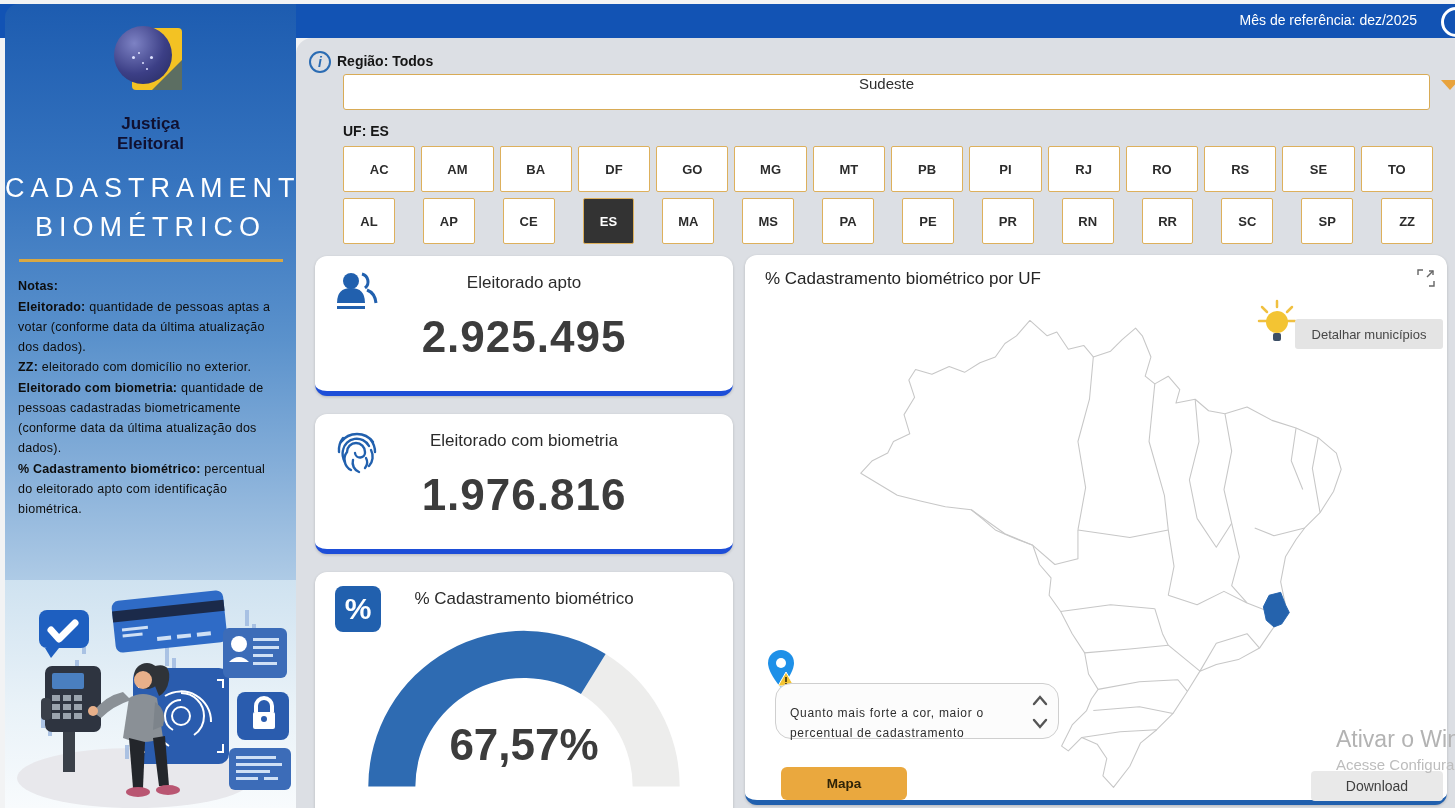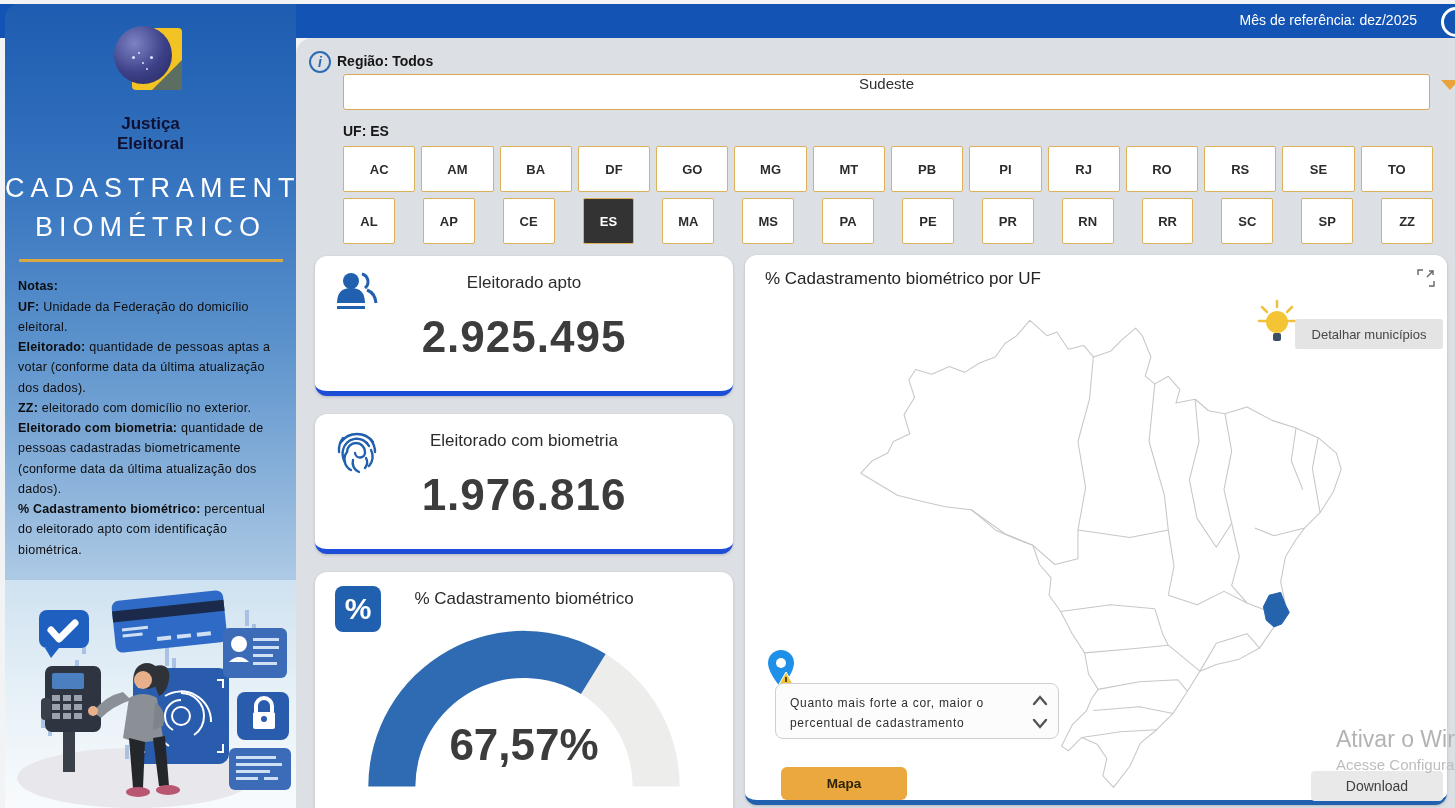--- a/index.html
+++ b/index.html
@@ -58,22 +58,22 @@
 
   
   #map-card { position:absolute; left:449px; top:217px; width:702px; height:550px; background:#fff;
               border-radius:12px; border-bottom:5px solid #2160ae; box-shadow:0 1px 3px rgba(0,0,0,0.18); }
   #map-title { position:absolute; left:20px; top:14px; font-size:17px; color:#252525; }
   #expand-btn { position:absolute; right:12px; top:14px; width:18px; height:18px; cursor:pointer; }
   #detail-btn { position:absolute; left:550px; top:64px; width:148px; height:30px; background:#e4e4e4;
                 border-radius:3px; font-size:13px; color:#474747; display:flex; align-items:center; justify-content:center; cursor:pointer; }
   #bulb { position:absolute; left:512px; top:44px; }
   #map-tooltip { position:absolute; left:30px; top:428px; width:284px; height:56px; background:#fcfcfc;
-                 border:1px solid #cfcfcf; border-radius:8px; font-size:12px; color:#2e2e2e; letter-spacing:0.7px;
-                 padding:9px 34px 0 14px; line-height:1.7; }
+                 border:1px solid #cfcfcf; border-radius:16px; font-size:12px; color:#2e2e2e; letter-spacing:0.7px;
+                 padding:19px 34px 0 14px; line-height:1.7; }
   .tt-arrows { position:absolute; right:10px; top:8px; width:16px; height:40px; }
   #btn-mapa { position:absolute; left:36px; top:512px; width:126px; height:33px; background:#eaa83e; border-radius:6px;
               font-size:13.5px; font-weight:bold; color:#2f2408; display:flex; align-items:center; justify-content:center; cursor:pointer; }
   #btn-tabela { position:absolute; left:168px; top:513px; width:126px; height:31px; background:#e3e3e3; border-radius:6px;
               font-size:13.5px; color:#6a6a6a; display:flex; align-items:center; justify-content:center; cursor:pointer;margin-top:43px; }
   #btn-download { position:absolute; left:566px; top:516px; width:132px; height:30px; background:#e9e9e9; border-radius:4px;
               font-size:14px; color:#3f3f3f; display:flex; align-items:center; justify-content:center; cursor:pointer; }
   #pin { position:absolute; left:18px; top:393px; }
 
   #watermark { position:absolute; left:1336px; top:726px; color:#b3b3b3; z-index:50; white-space:nowrap; }
@@ -110,21 +110,20 @@
     <div>Eleitoral</div>
   </div>
   <div class="app-title">
     <div>CADASTRAMENTO</div>
     <div>BIOMÉTRICO</div>
   </div>
   <div class="gold-rule"></div>
 
   <div class="notes">
     <p><b>Notas:</b></p>
-    <p><b>UF:</b><span> Unidade da Federação do domicílio eleitoral.</span></p>
     <p><b>Eleitorado:</b><span> quantidade de pessoas aptas a votar (conforme data da última atualização dos dados).</span></p>
     <p><b>ZZ:</b><span> eleitorado com domicílio no exterior.</span></p>
     <p><b>Eleitorado com biometria:</b><span> quantidade de pessoas cadastradas biometricamente (conforme data da última atualização dos dados).</span></p>
     <p><b>% Cadastramento biométrico:</b><span> percentual do eleitorado apto com identificação biométrica.</span></p>
   </div>
 
   <div id="illustration">
     <svg width="291" height="228" viewBox="0 0 291 228">
       <ellipse cx="130" cy="198" rx="118" ry="30" fill="#e8e8ec"></ellipse>
 

